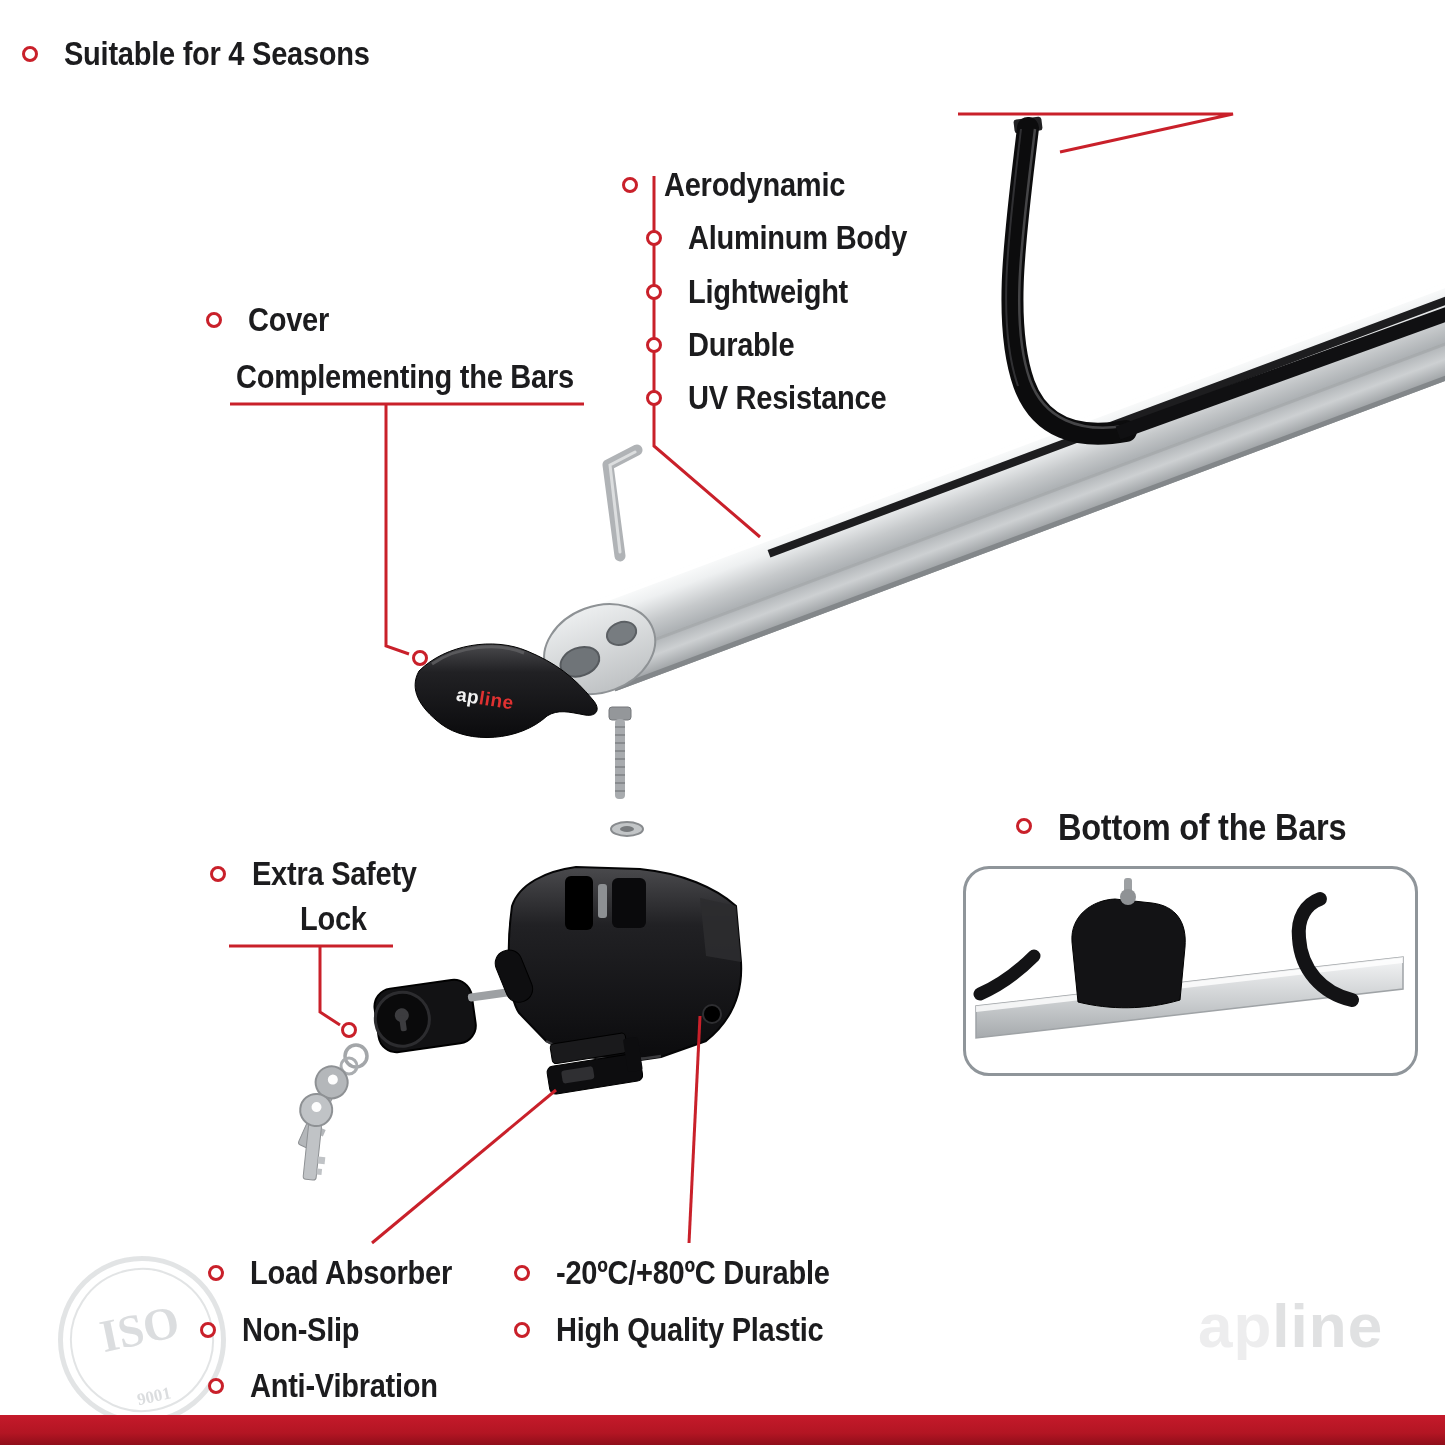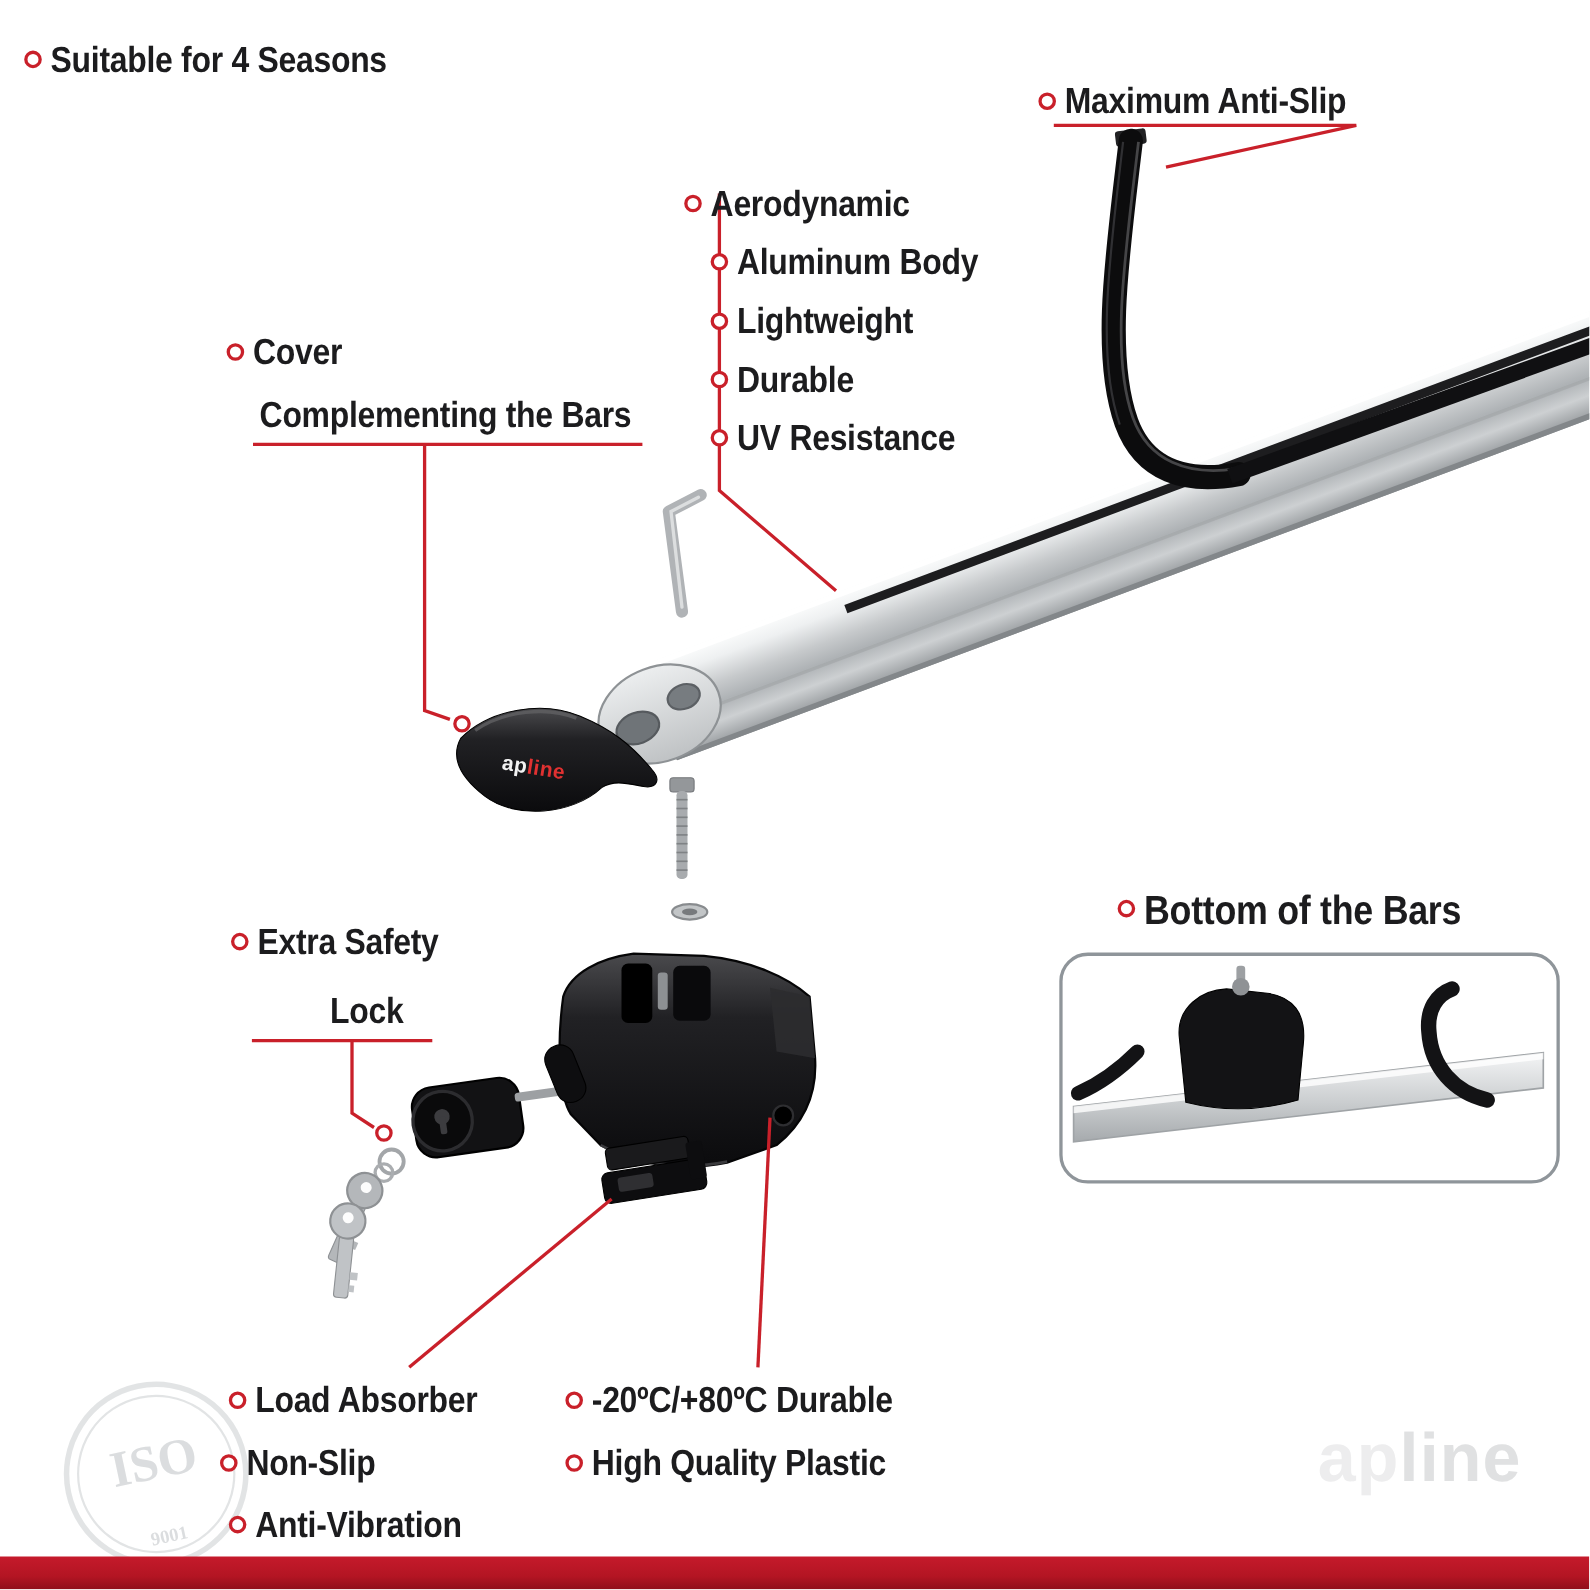--- a/index.html
+++ b/index.html
@@ -1,19 +1,19 @@
 <!DOCTYPE html>
 <html><head>
 <meta charset="utf-8">
 <style>
   html,body{margin:0;padding:0;background:#fff;}
   .stage{position:relative;width:1445px;height:1445px;background:#fff;overflow:hidden;
          font-family:"Liberation Sans",sans-serif;color:#1c1c1e;}
   svg.art{position:absolute;left:0;top:0;z-index:1;}
-  .lbl{position:absolute;display:flex;align-items:flex-start;gap:8px;z-index:3;}
+  .lbl{position:absolute;display:flex;align-items:flex-start;gap:26px;z-index:3;}
   .dot{width:10px;height:10px;border:3px solid #c9202a;border-radius:50%;background:#fff;
        margin-top:12px;flex:0 0 auto;}
   .txt{font-size:33px;font-weight:700;letter-spacing:-.3px;white-space:nowrap;
        transform:scaleX(.88);transform-origin:left top;line-height:1.2;}
   .txt.big{font-size:37px;}
   .line2{position:absolute;z-index:3;}
   .inset-box{position:absolute;left:963px;top:866px;width:449px;height:204px;
        border:3px solid #8f959a;border-radius:26px;z-index:2;background:transparent;}
   .cover-logo{position:absolute;left:456px;top:688px;z-index:3;font-size:19px;font-weight:700;
        transform:rotate(9deg);letter-spacing:.5px;}
@@ -183,24 +183,20 @@
       <path d="M556,1090 L372,1243"></path>
       <path d="M700,1016 L689,1243"></path>
     </g>
   </svg>
 
   <div class="lbl" style="left:22px;top:34px">
     <span class="dot"></span>
     <span class="txt">Suitable for 4 Seasons</span>
   </div>
 
-  <div class="lbl" style="left:944px;top:72px">
-    <span class="dot"></span>
-    <span class="txt">Maximum Anti-Slip</span>
-  </div>
 
   <div class="lbl" style="left:622px;top:165px">
     <span class="dot"></span>
     <span class="txt">Aerodynamic</span>
   </div>
   <div class="lbl" style="left:646px;top:218px">
     <span class="dot"></span>
     <span class="txt">Aluminum Body</span>
   </div>
   <div class="lbl" style="left:646px;top:272px">
@@ -215,21 +211,21 @@
     <span class="dot"></span>
     <span class="txt">UV Resistance</span>
   </div>
 
   <div class="lbl" style="left:206px;top:300px">
     <span class="dot"></span>
     <span class="txt">Cover</span>
   </div>
   <div class="line2 txt" style="left:236px;top:357px">Complementing the Bars</div>
 
-  <div class="lbl" style="left:210px;top:836px">
+  <div class="lbl" style="left:210px;top:854px">
     <span class="dot"></span>
     <span class="txt">Extra Safety</span>
   </div>
   <div class="line2 txt" style="left:300px;top:899px">Lock</div>
 
   <div class="lbl" style="left:1016px;top:806px">
     <span class="dot"></span>
     <span class="txt big">Bottom of the Bars</span>
   </div>
   <div class="inset-box"></div>

